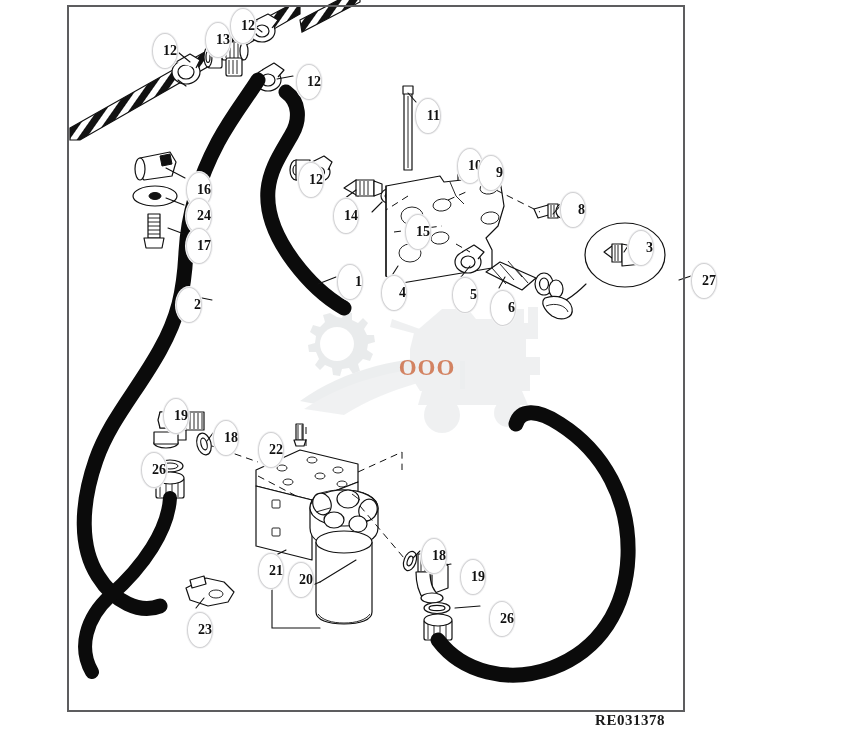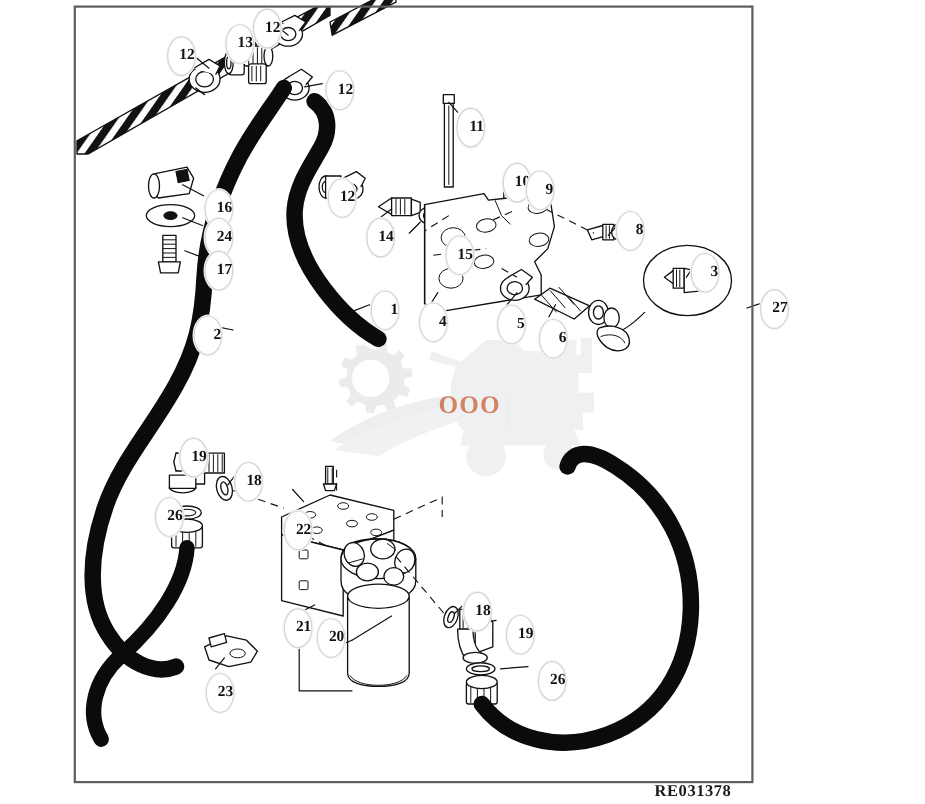--- a/index.html
+++ b/index.html
@@ -442,21 +442,21 @@
       </div>
       <div class="balloon" style="left: 163px; top: 398px;">
         <span>19</span>
       </div>
       <div class="balloon" style="left: 213px; top: 420px;">
         <span>18</span>
       </div>
       <div class="balloon" style="left: 141px; top: 452px;">
         <span>26</span>
       </div>
-      <div class="balloon" style="left: 258px; top: 432px; margin-top: 32px;">
+      <div class="balloon" style="left: 258px; top: 432px;">
         <span>22</span>
       </div>
       <div class="balloon" style="left: 258px; top: 553px;">
         <span>21</span>
       </div>
       <div class="balloon" style="left: 288px; top: 562px;">
         <span>20</span>
       </div>
       <div class="balloon" style="left: 187px; top: 612px;">
         <span>23</span>

